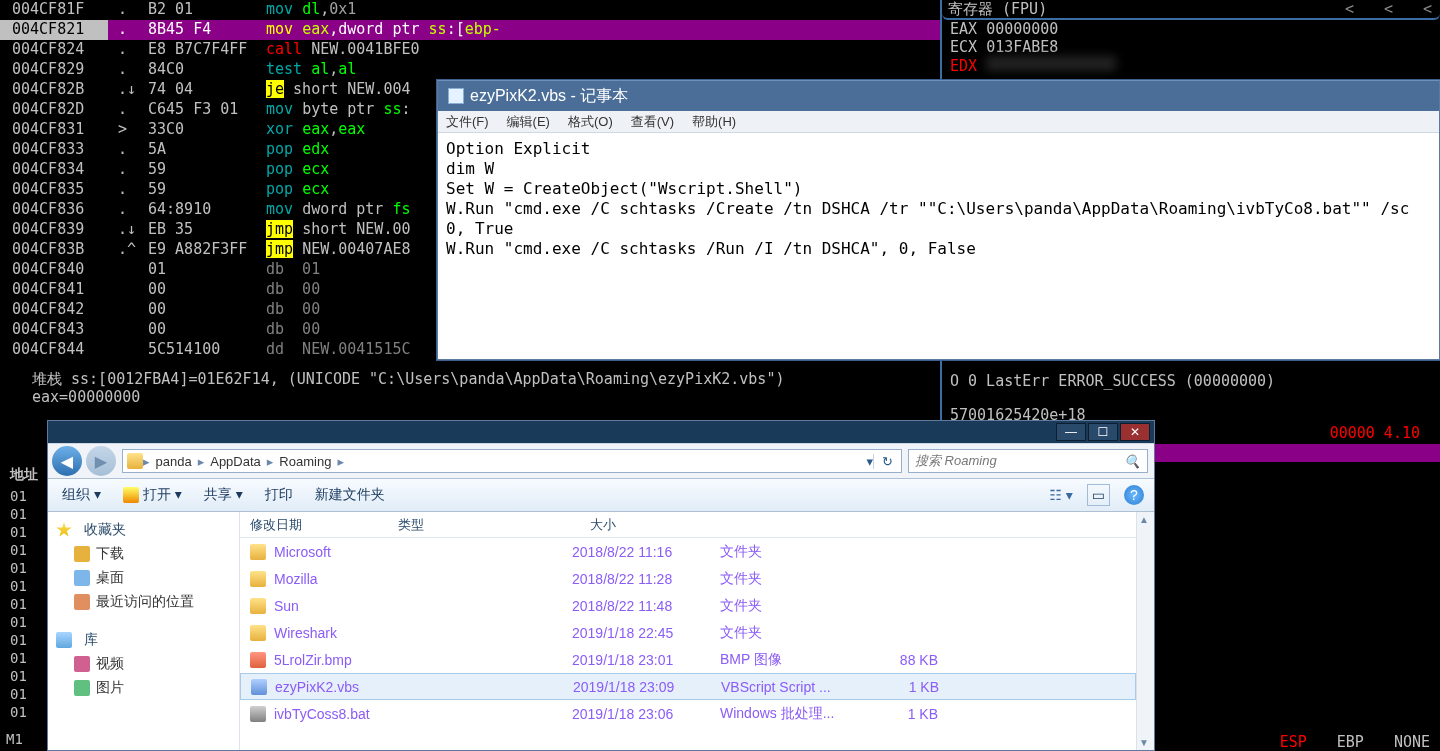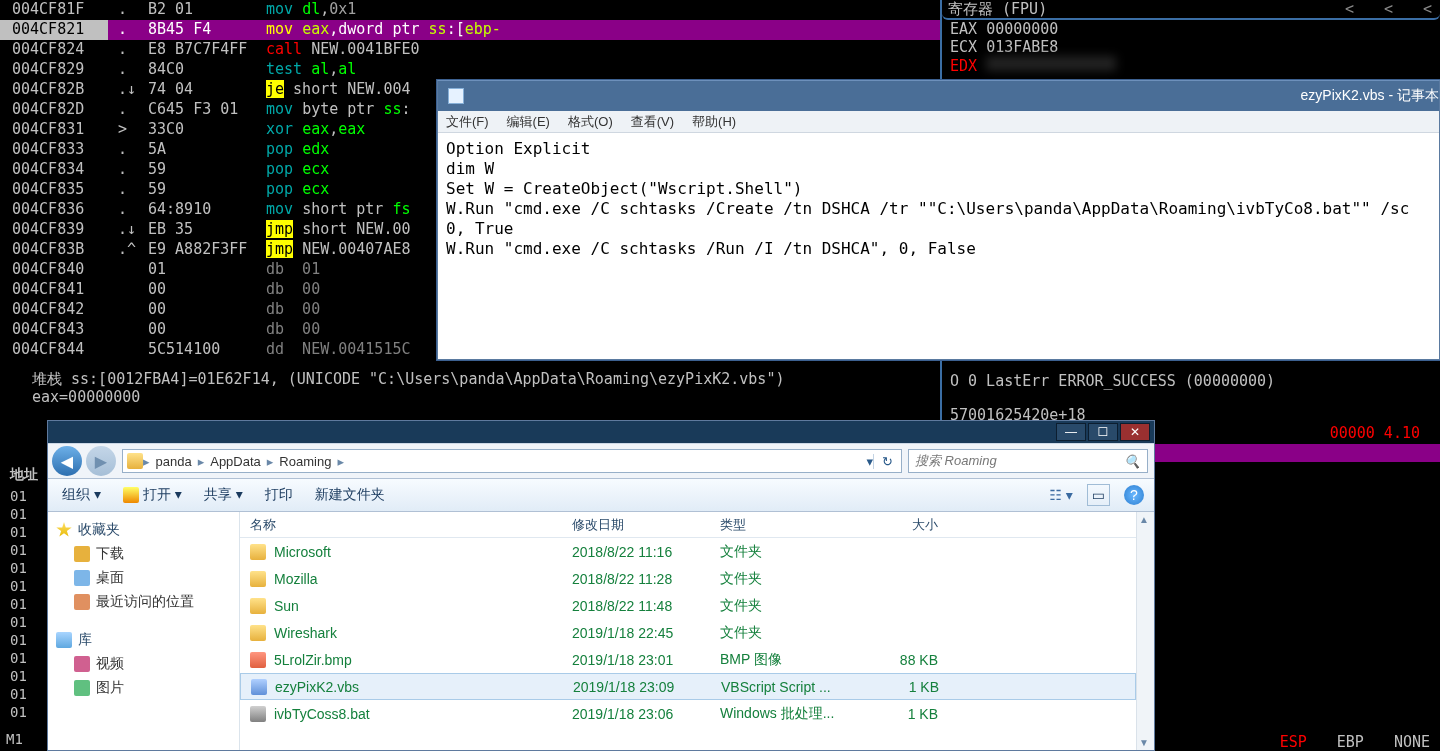--- a/index.html
+++ b/index.html
@@ -108,23 +108,22 @@
       border-top: 1px solid #6d90bb;
       box-shadow: 0 0 0 1px #3c6090;
     }
     .np-title {
       height: 30px;
       background: linear-gradient(#4a6e97, #4a6e97);
       color: #fff;
       display: flex; align-items: center;
       padding-left: 10px;
       font-family: "Segoe UI", Tahoma, sans-serif;
-      font-size: 14px;
+      font-size: 16px;
       gap: 6px;
-      justify-content: space-between;
     }
     .np-title .icon { width: 16px; height: 16px; background: #e6f2ff; border: 1px solid #87b0d8; display: inline-block; }
     .np-menu {
       height: 22px;
       background: #eef2f6;
       color: #333;
       font-family: "Segoe UI", Tahoma, sans-serif;
       font-size: 13px;
       display: flex; align-items: center; gap: 18px;
       padding-left: 8px;
@@ -213,21 +212,21 @@
     .exp-toolbar .help-icon { width: 20px; height: 20px; border-radius: 50%; background: radial-gradient(#6ab8ff, #2b7dd0); color: #fff; text-align: center; font-size: 14px; line-height: 20px; }
 
     .exp-body { display: flex; height: calc(100% - 91px); }
     .exp-sidebar {
       width: 192px; background: #fff;
       border-right: 1px solid #dbe4ec;
       padding: 6px 8px;
       font-size: 14px;
     }
     .sb-group { margin-bottom: 14px; }
-    .sb-title { display: flex; align-items: center; gap: 6px; color: #2a4a6a; padding: 3px 0;}
+    .sb-title { display: flex; align-items: center; gap: 12px; color: #2a4a6a; padding: 3px 0;}
     .sb-item { display: flex; align-items: center; gap: 6px; padding: 3px 0 3px 18px; color: #333; }
     .icon-sm { width: 16px; height: 16px; display: inline-block; }
     .icon-star { background: linear-gradient(#ffe066, #e6b800); clip-path: polygon(50% 0, 61% 35%, 98% 35%, 68% 57%, 79% 91%, 50% 70%, 21% 91%, 32% 57%, 2% 35%, 39% 35%); }
     .icon-folder { background: linear-gradient(#ffe28a, #e7b13d); border-radius: 2px; }
     .icon-lib { background: linear-gradient(#a9d5ff, #5fa8e0); border-radius: 2px; }
     .icon-dl { background: #e7b13d; border-radius: 2px; position: relative; }
     .icon-desk { background: #7db6e8; border-radius: 2px; }
     .icon-recent { background: #e09060; border-radius: 2px; }
     .icon-vid { background: #d06090; border-radius: 2px; }
     .icon-pic { background: #60c080; border-radius: 2px; }
@@ -240,21 +239,21 @@
       align-items: center;
     }
     .list-header > div { padding-left: 10px; }
     .col-name { width: 322px; }
     .col-date { width: 148px; }
     .col-type { width: 148px; }
     .col-size { width: 90px; text-align: right; padding-right: 10px; }
 
     .list-row {
       display: flex; height: 27px; align-items: center;
-      font-size: 14px; color: #15803d;
+      font-size: 14px; color: #8b5cf6;
     }
     .list-row.sel { background: #e6f0fa; border: 1px solid #a9cbe8; }
     .list-row > div { padding-left: 10px; white-space: nowrap; overflow: hidden; text-overflow: ellipsis; }
     .list-row .col-name { display: flex; align-items: center; gap: 8px; }
     .file-icon { width: 16px; height: 16px; display: inline-block; }
     .fi-folder { background: linear-gradient(#ffe28a, #e7b13d); border-radius: 2px; }
     .fi-bmp { background: linear-gradient(#ff9680, #e06040); border-radius: 2px; }
     .fi-vbs { background: linear-gradient(#b0d0ff, #6090d8); border-radius: 2px; }
     .fi-bat { background: linear-gradient(#d0d0d0, #808080); border-radius: 2px; }
     .scroll-gutter { width: 18px; background: #f0f4f8; border-left: 1px solid #dae2ea; height: 100%; position: relative; }
@@ -324,21 +323,21 @@
     <div class="disasm-row">
       <div class="addr-col">004CF835</div>
       <div class="mark-col">.</div>
       <div class="bytes-col">59</div>
       <div class="instr-col"><span class="mnemonic">pop</span> <span class="reg">ecx</span></div>
     </div>
     <div class="disasm-row">
       <div class="addr-col">004CF836</div>
       <div class="mark-col">.</div>
       <div class="bytes-col">64:8910</div>
-      <div class="instr-col"><span class="mnemonic">mov</span> <span class="op-txt">short ptr </span><span class="reg">fs</span></div>
+      <div class="instr-col"><span class="mnemonic">mov</span> <span class="op-txt">dword ptr </span><span class="reg">fs</span></div>
     </div>
     <div class="disasm-row">
       <div class="addr-col">004CF839</div>
       <div class="mark-col">.↓</div>
       <div class="bytes-col">EB 35</div>
       <div class="instr-col"><span class="mnemonic-jmp">jmp</span> <span class="op-txt">short NEW.00</span></div>
     </div>
     <div class="disasm-row">
       <div class="addr-col">004CF83B</div>
       <div class="mark-col">.^</div>
@@ -524,21 +523,20 @@
             <span>视频</span>
           </div>
         <div class="sb-item">
             <span class="icon-sm icon-pic"></span>
             <span>图片</span>
           </div>
       </div>
     </div>
     <div class="exp-list">
       <div class="list-header">
-        <div class="col-name">名称</div>
         <div class="col-date">修改日期</div>
         <div class="col-type">类型</div>
         <div class="col-size">大小</div>
       </div>
       <div id="filerows">
           <div class="list-row">
             <div class="col-name">
               <span class="file-icon fi-folder"></span>
               <span>Microsoft</span>
             </div>

